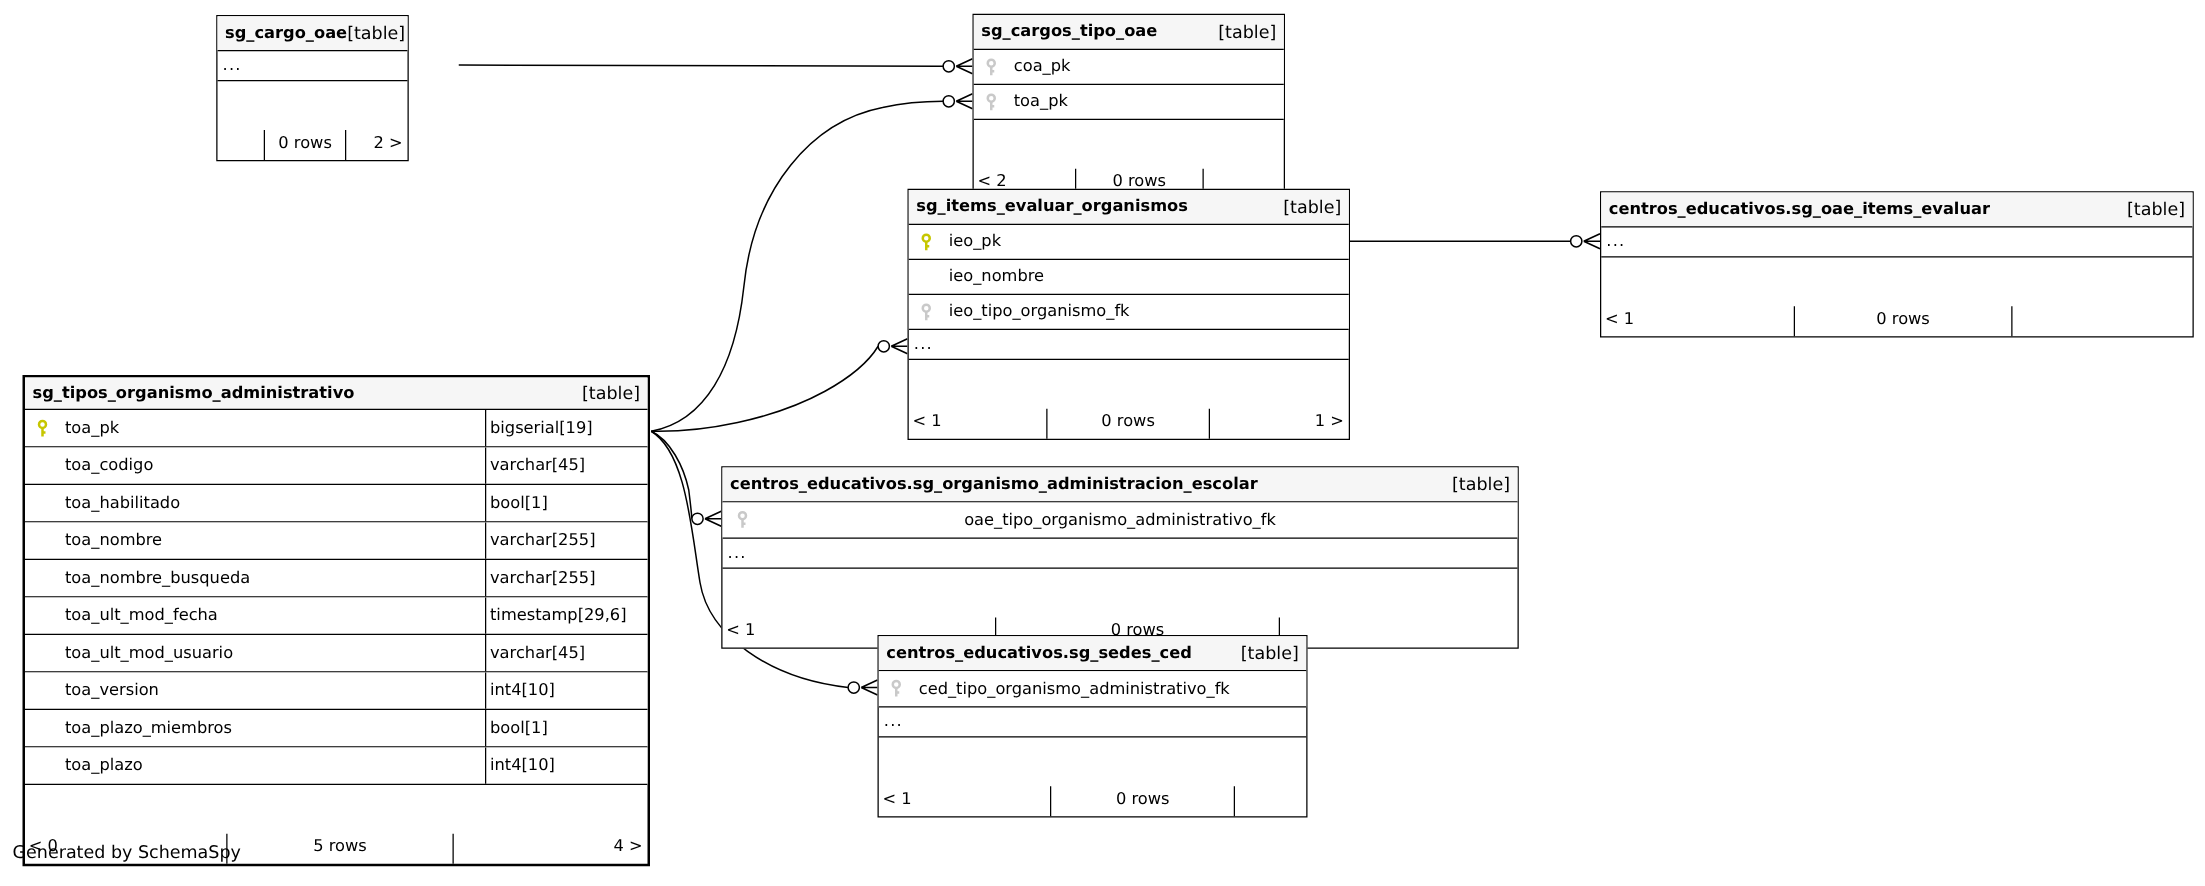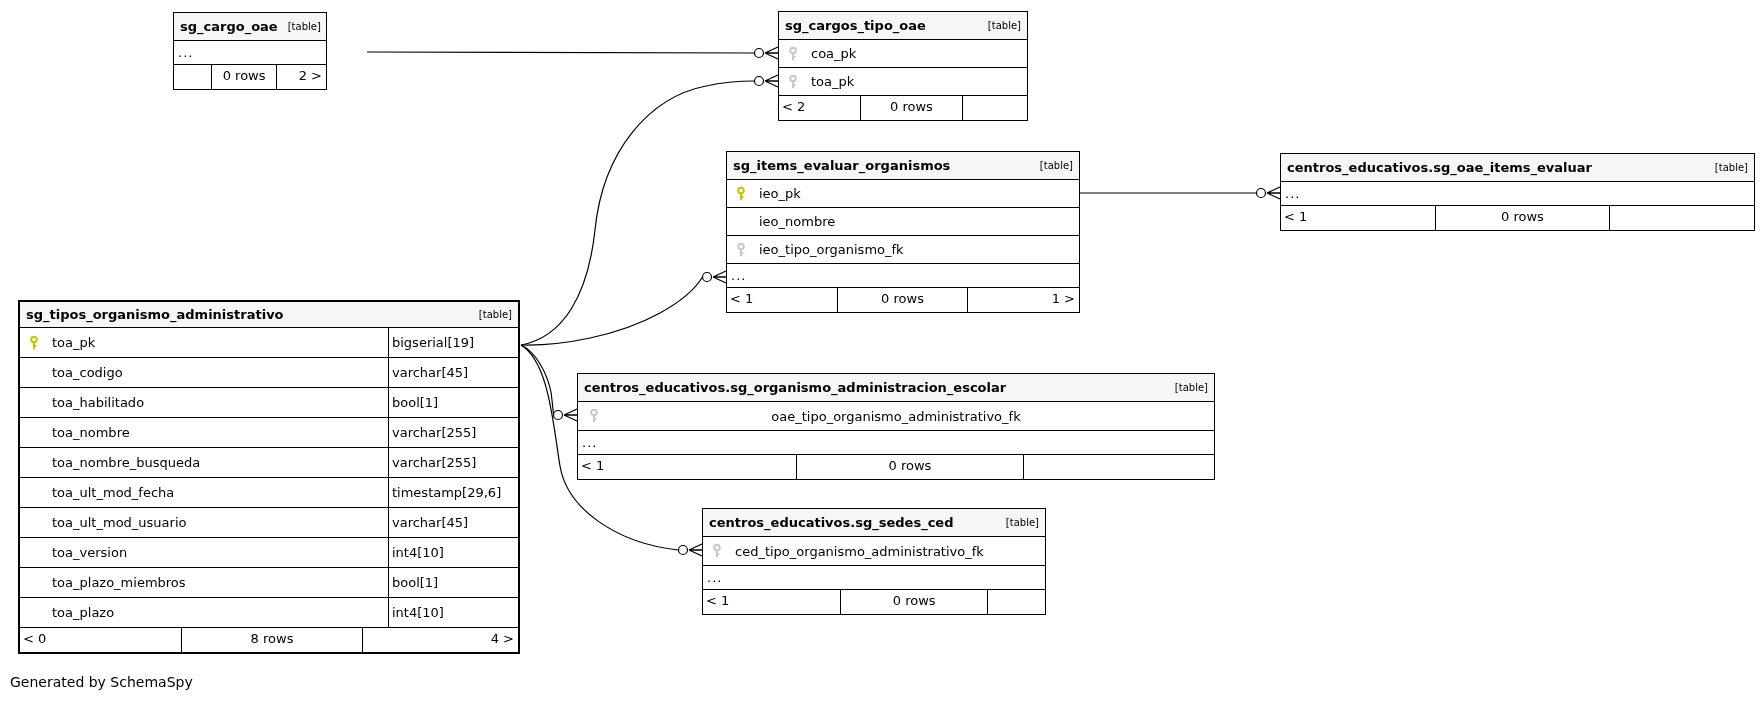--- a/index.html
+++ b/index.html
@@ -5,36 +5,36 @@
   html,body{margin:0;padding:0;background:#fff;}
   #canvas{position:relative;width:1764px;height:709px;background:#fff;overflow:hidden;
           font-family:"DejaVu Sans","Liberation Sans",sans-serif;color:#000;}
   #edges{position:absolute;left:0;top:0;z-index:0;}
   .tbl{position:absolute;z-index:1;background:#fff;border:1px solid #000;box-sizing:border-box;font-size:13px;}
   .tbl.main{border:2px solid #000;}
   .hdr{display:flex;justify-content:space-between;align-items:center;height:28px;box-sizing:border-box;
        background:#f6f6f6;border-bottom:1px solid #000;padding:0 6px;}
   .tbl.main .hdr{height:26px;}
   .tname{font-weight:bold;white-space:nowrap;}
-  .ttag{font-size:10px;margin-left:10px;white-space:nowrap;}
+  .ttag{font-size:14px;white-space:nowrap;}
   .crow{display:flex;align-items:center;height:28px;box-sizing:border-box;border-bottom:1px solid #000;
         padding:0 0 0 8px;background:#fff;}
   .tbl.main .crow{height:30px;}
   .key{width:12px;height:16px;margin-right:12px;flex:0 0 12px;display:inline-flex;align-items:center;}
   .keysp{width:24px;flex:0 0 24px;}
   .pk{color:#c6c600;}
   .fk{color:#c9c9c9;}
   .cname{white-space:nowrap;}
   .ctype{margin-left:auto;width:130px;flex:0 0 130px;align-self:stretch;display:flex;align-items:center;
          border-left:1px solid #000;padding-left:3px;box-sizing:border-box;white-space:nowrap;}
   .crow.center{justify-content:center;padding-left:0;position:relative;}
   .crow.center .key{position:absolute;left:10px;margin:0;}
   .ell{display:flex;align-items:center;height:24px;box-sizing:border-box;border-bottom:1px solid #000;
        padding:0 4px;letter-spacing:1px;}
-  .ftr{display:flex;height:24px;box-sizing:border-box;line-height:22px;}
+  .ftr{display:flex;height:24px;box-sizing:border-box;line-height:22px;margin-top:39px;}
   .ftr span{display:block;box-sizing:border-box;white-space:nowrap;}
   .fl{text-align:left;padding-left:3px;}
   .fc{text-align:center;border-left:1px solid #000;border-right:1px solid #000;}
   .fr{text-align:right;padding-right:4px;}
   #gennote{position:absolute;left:10px;top:674px;font-size:14px;z-index:1;}
 </style>
 </head>
 <body>
 
 <div id="canvas">
@@ -224,21 +224,21 @@
       <span class="cname">toa_plazo_miembros</span>
       <span class="ctype">bool[1]</span>
     </div>
     <div class="crow">
       <span class="keysp"></span>
       <span class="cname">toa_plazo</span>
       <span class="ctype">int4[10]</span>
     </div>
     <div class="ftr">
       <span class="fl" style="width:161px">&lt; 0</span>
-      <span class="fc" style="width:182px">8 rows</span>
+      <span class="fc" style="width:182px">5 rows</span>
       <span class="fr" style="width:155px">4 &gt;</span>
     </div>
   </div>
 
   <div class="tbl" style="left:577px;top:373px;width:638px;">
     <div class="hdr">
       <span class="tname">centros_educativos.sg_organismo_administracion_escolar</span>
       <span class="ttag">[table]</span>
     </div>
     <div class="crow center" style="height:29px">

